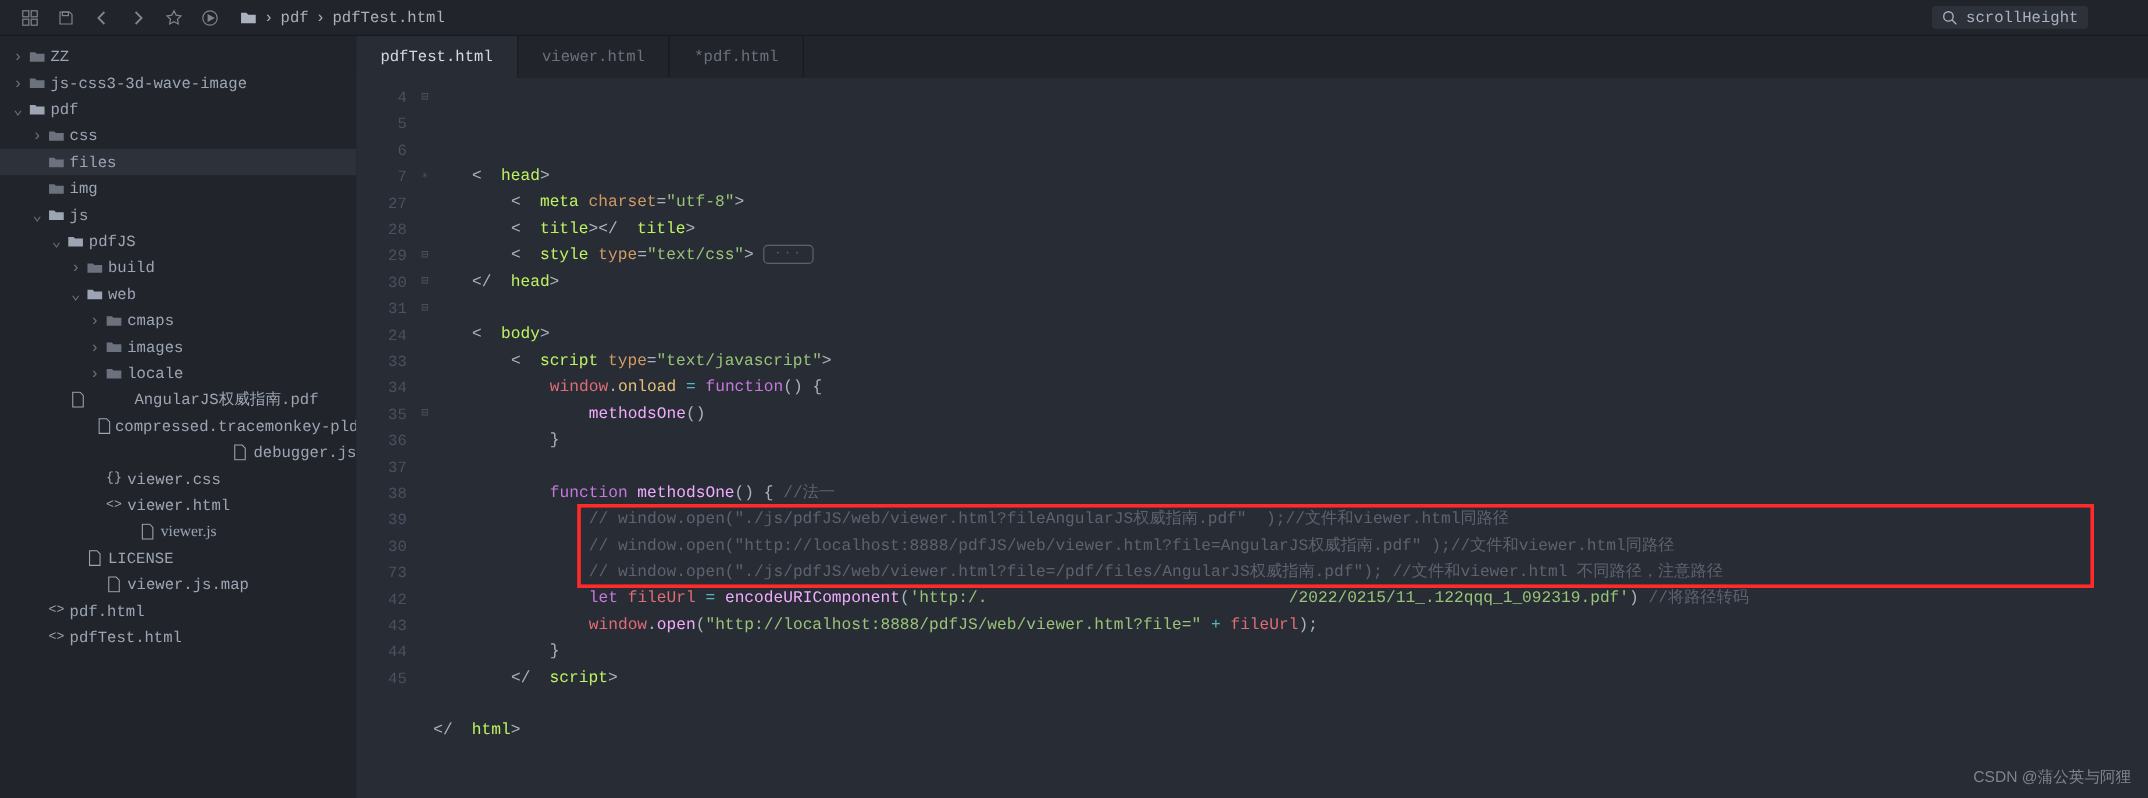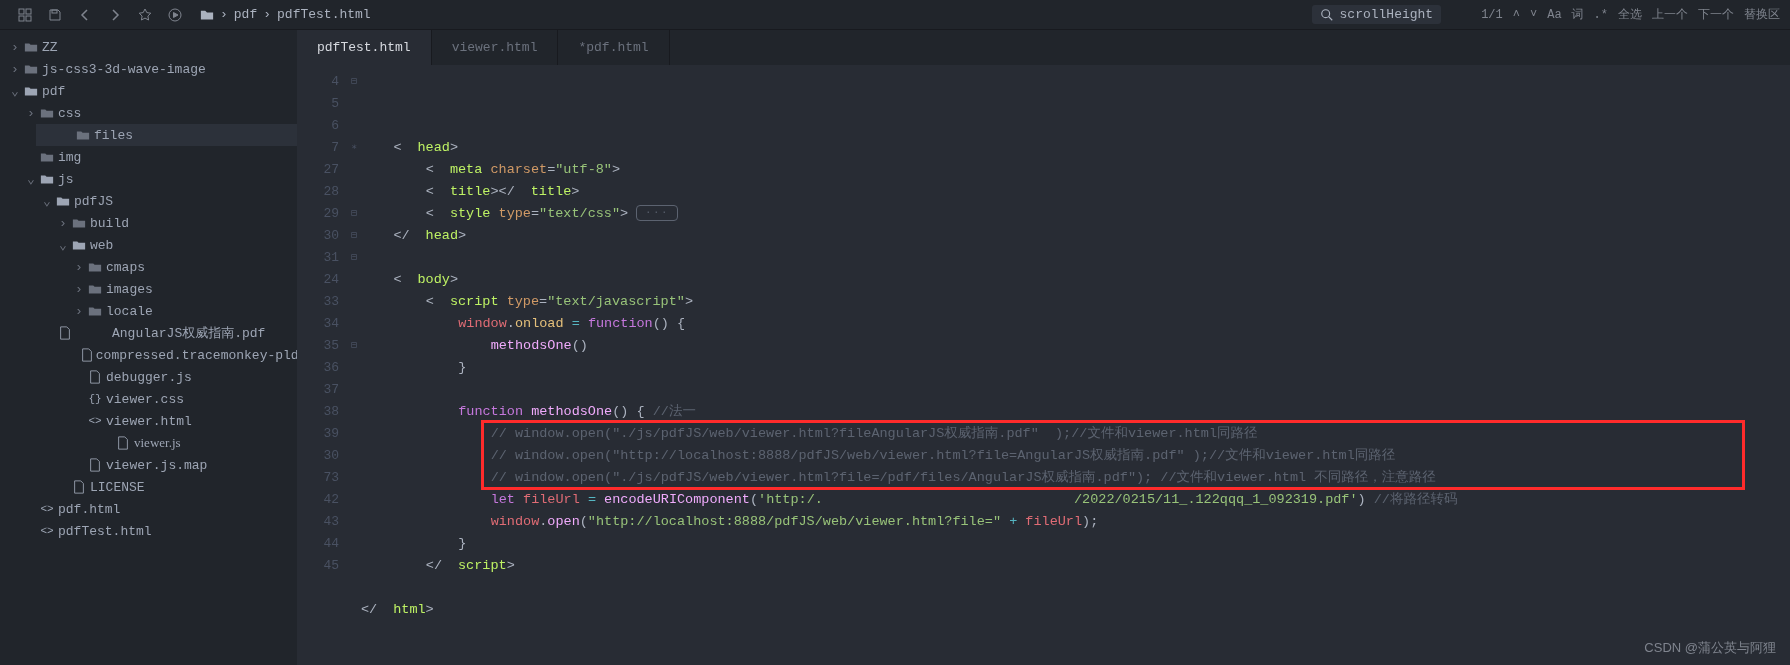--- a/index.html
+++ b/index.html
@@ -70,21 +70,21 @@
   display: flex;
   align-items: center;
   height: 22px;
   padding-left: 6px;
   color: #9da5b4;
   cursor: pointer;
   white-space: nowrap;
   overflow: hidden;
   text-overflow: ellipsis;
 }
-.tree-item.active { background: #2c313a; margin-left: 36px; }
+.tree-item.active { background: #2c313a; }
 .tree-item .chevron {
   width: 14px; text-align: center; color: #6b717d;
 }
 .tree-item .ficon {
   width: 18px; display: inline-flex; align-items: center; justify-content: center;
 }
 .editor-wrap {
   flex: 1;
   display: flex;
   flex-direction: column;
@@ -226,32 +226,20 @@
     <span>›</span>
     <span>pdfTest.html</span>
   </div>
   <div class="search-box">
     <svg width="14" height="14" viewBox="0 0 16 16" fill="none" stroke="#abb2bf" stroke-width="1.3">
         <circle cx="6.5" cy="6.5" r="4.5"></circle>
         <path d="M14 14l-4-4"></path>
       </svg>
     <span>scrollHeight</span>
   </div>
-  <div class="rightside-opts">
-    <span>1/1</span>
-    <span>˄</span>
-    <span>˅</span>
-    <span>Aa</span>
-    <span>词</span>
-    <span>.*</span>
-    <span>全选</span>
-    <span>上一个</span>
-    <span>下一个</span>
-    <span>替换区</span>
-  </div>
 </div>
 
 <div class="main">
   <div class="sidebar" id="sidebar">
       <div class="tree-item" style="padding-left: 8px;">
         <span class="chevron">›</span>
         <span class="ficon">
           <svg width="14" height="14" viewBox="0 0 16 16" fill="#6b717d">
             <path d="M1 4h5l1.5 1.5H15V13H1z"></path>
           </svg>
@@ -377,21 +365,21 @@
       </div>
       <div class="tree-item" style="padding-left: 72px;">
         <span class="chevron">&nbsp;</span>
         <span class="ficon">
           <svg width="14" height="14" viewBox="0 0 16 16" fill="none" stroke="#9da5b4" stroke-width="1">
             <path d="M3 1h7l3 3v11H3z"></path>
           </svg>
         </span>
         <span class="label">compressed.tracemonkey-pldi-0...</span>
       </div>
-      <div class="tree-item" style="padding-left: 72px;">
+      <div class="tree-item" style="padding-left: 72px; justify-content: flex-end;">
         <span class="chevron">&nbsp;</span>
         <span class="ficon">
           <svg width="14" height="14" viewBox="0 0 16 16" fill="none" stroke="#9da5b4" stroke-width="1">
             <path d="M3 1h7l3 3v11H3z"></path>
           </svg>
         </span>
         <span class="label">debugger.js</span>
       </div>
       <div class="tree-item" style="padding-left: 72px;">
         <span class="chevron">&nbsp;</span>
@@ -409,37 +397,37 @@
       </div>
       <div class="tree-item" style="padding-left: 100px; font-family: Liberation Serif, serif;">
         <span class="chevron">&nbsp;</span>
         <span class="ficon">
           <svg width="14" height="14" viewBox="0 0 16 16" fill="none" stroke="#9da5b4" stroke-width="1">
             <path d="M3 1h7l3 3v11H3z"></path>
           </svg>
         </span>
         <span class="label">viewer.js</span>
       </div>
-      <div class="tree-item" style="padding-left: 72px;">
+      <div class="tree-item" style="padding-left: 56px;">
         <span class="chevron">&nbsp;</span>
         <span class="ficon">
           <svg width="14" height="14" viewBox="0 0 16 16" fill="none" stroke="#9da5b4" stroke-width="1">
             <path d="M3 1h7l3 3v11H3z"></path>
           </svg>
         </span>
-        <span class="label">viewer.js.map</span>
-      </div>
-      <div class="tree-item" style="padding-left: 56px;">
+        <span class="label">LICENSE</span>
+      </div>
+      <div class="tree-item" style="padding-left: 72px;">
         <span class="chevron">&nbsp;</span>
         <span class="ficon">
           <svg width="14" height="14" viewBox="0 0 16 16" fill="none" stroke="#9da5b4" stroke-width="1">
             <path d="M3 1h7l3 3v11H3z"></path>
           </svg>
         </span>
-        <span class="label">LICENSE</span>
+        <span class="label">viewer.js.map</span>
       </div>
       <div class="tree-item" style="padding-left: 24px;">
         <span class="chevron">&nbsp;</span>
         <span class="ficon">
           <span style="color:#9da5b4;font-size:11px">&lt;&gt;</span>
         </span>
         <span class="label">pdf.html</span>
       </div>
       <div class="tree-item" style="padding-left: 24px;">
         <span class="chevron">&nbsp;</span>

